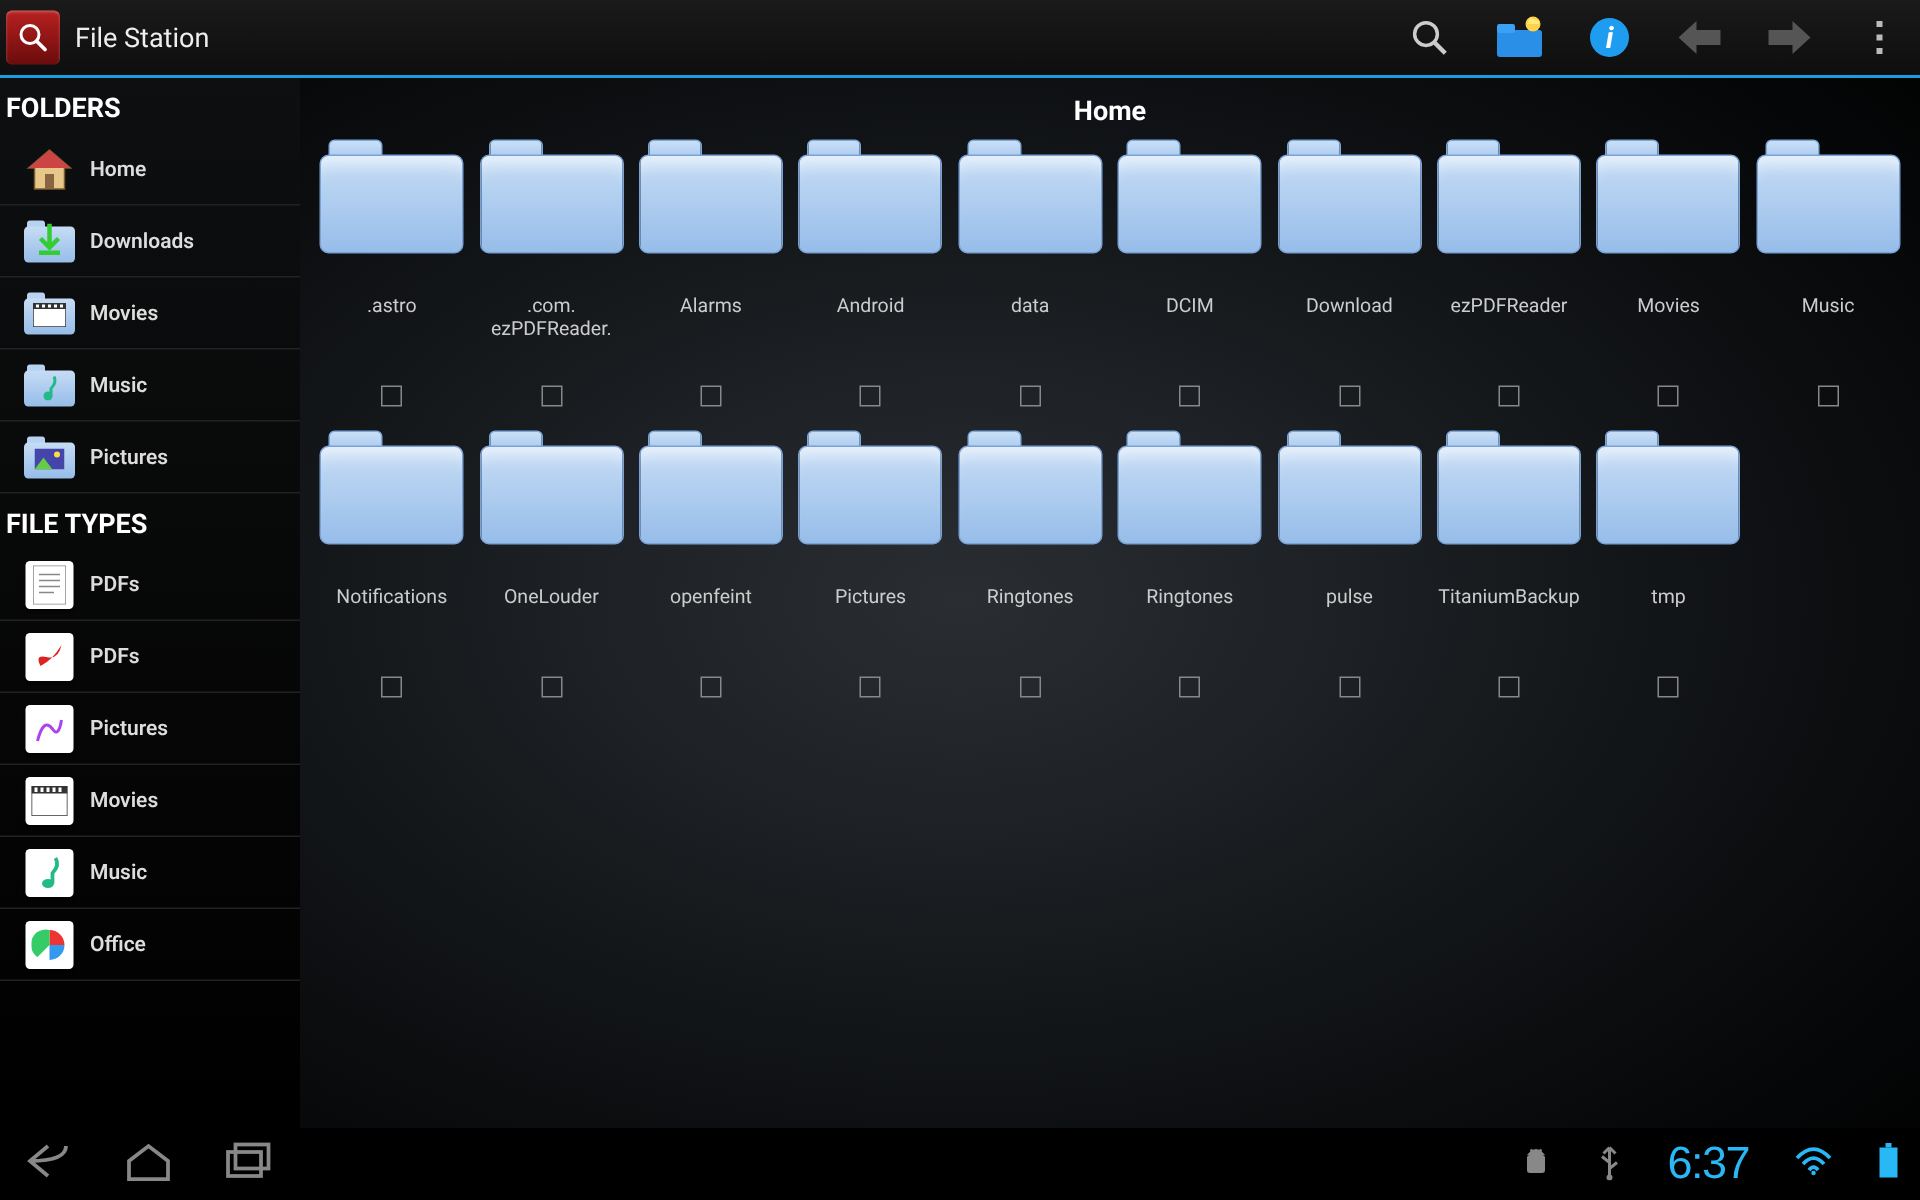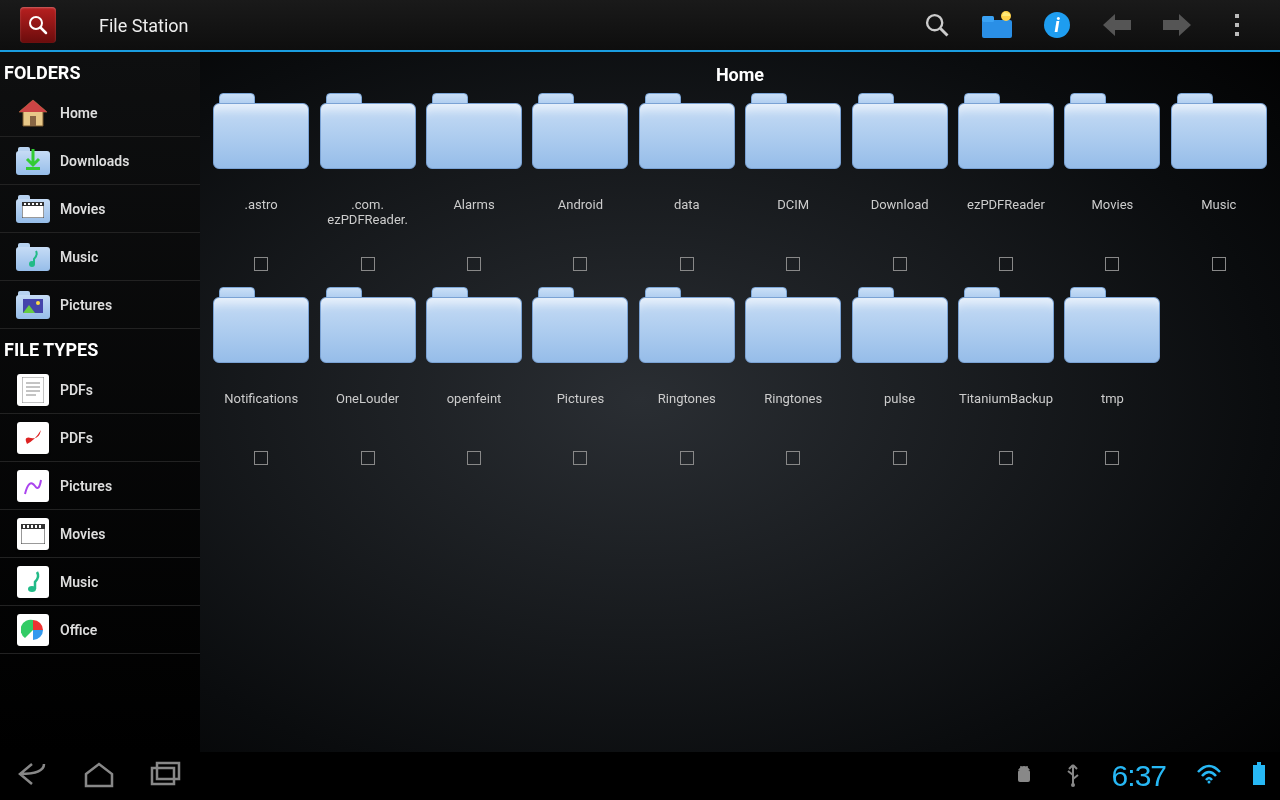--- a/index.html
+++ b/index.html
@@ -1,19 +1,19 @@
 <!DOCTYPE html>
 <html><head>
 <meta charset="utf-8">
 <style>
 * { margin:0; padding:0; box-sizing:border-box; font-family:Roboto,Arial,sans-serif; }
 body { width:1280px; height:800px; background:radial-gradient(ellipse at center,#2a2e33 0%,#0a0c0e 70%,#000 100%); color:#ddd; overflow:hidden; position:relative; }
 
 
-.topbar { height:52px; background:linear-gradient(#1a1a1a,#0e0e0e); display:flex; align-items:center; padding:0 20px; border-bottom:2px solid #1a9de0;gap:33px; }
+.topbar { height:52px; background:linear-gradient(#1a1a1a,#0e0e0e); display:flex; align-items:center; padding:0 4px; border-bottom:2px solid #1a9de0; }
 .app-icon { width:36px; height:36px; background:linear-gradient(#b82020,#6a0c0c); border-radius:4px; display:flex; align-items:center; justify-content:center; margin-right:10px; box-shadow:inset 0 1px 2px rgba(255,255,255,.3); }
 .app-title { font-size:18px; color:#eee; flex:1; }
 .top-actions { display:flex; gap:26px; align-items:center; padding-right:6px; }
 .top-btn { width:34px; height:34px; display:flex; align-items:center; justify-content:center; cursor:pointer; }
 
 
 .content { display:flex; height:calc(100% - 52px - 48px);border-radius:21px; }
 .sidebar { width:200px; background:linear-gradient(#0e0f10,#000); overflow-y:auto; }
 .sec-header { font-weight:bold; font-size:18px; color:#fff; padding:10px 4px 6px 4px; }
 .side-item { display:flex; align-items:center; gap:10px; height:48px; padding:0 8px 0 16px; border-bottom:1px solid #222; cursor:pointer; }

